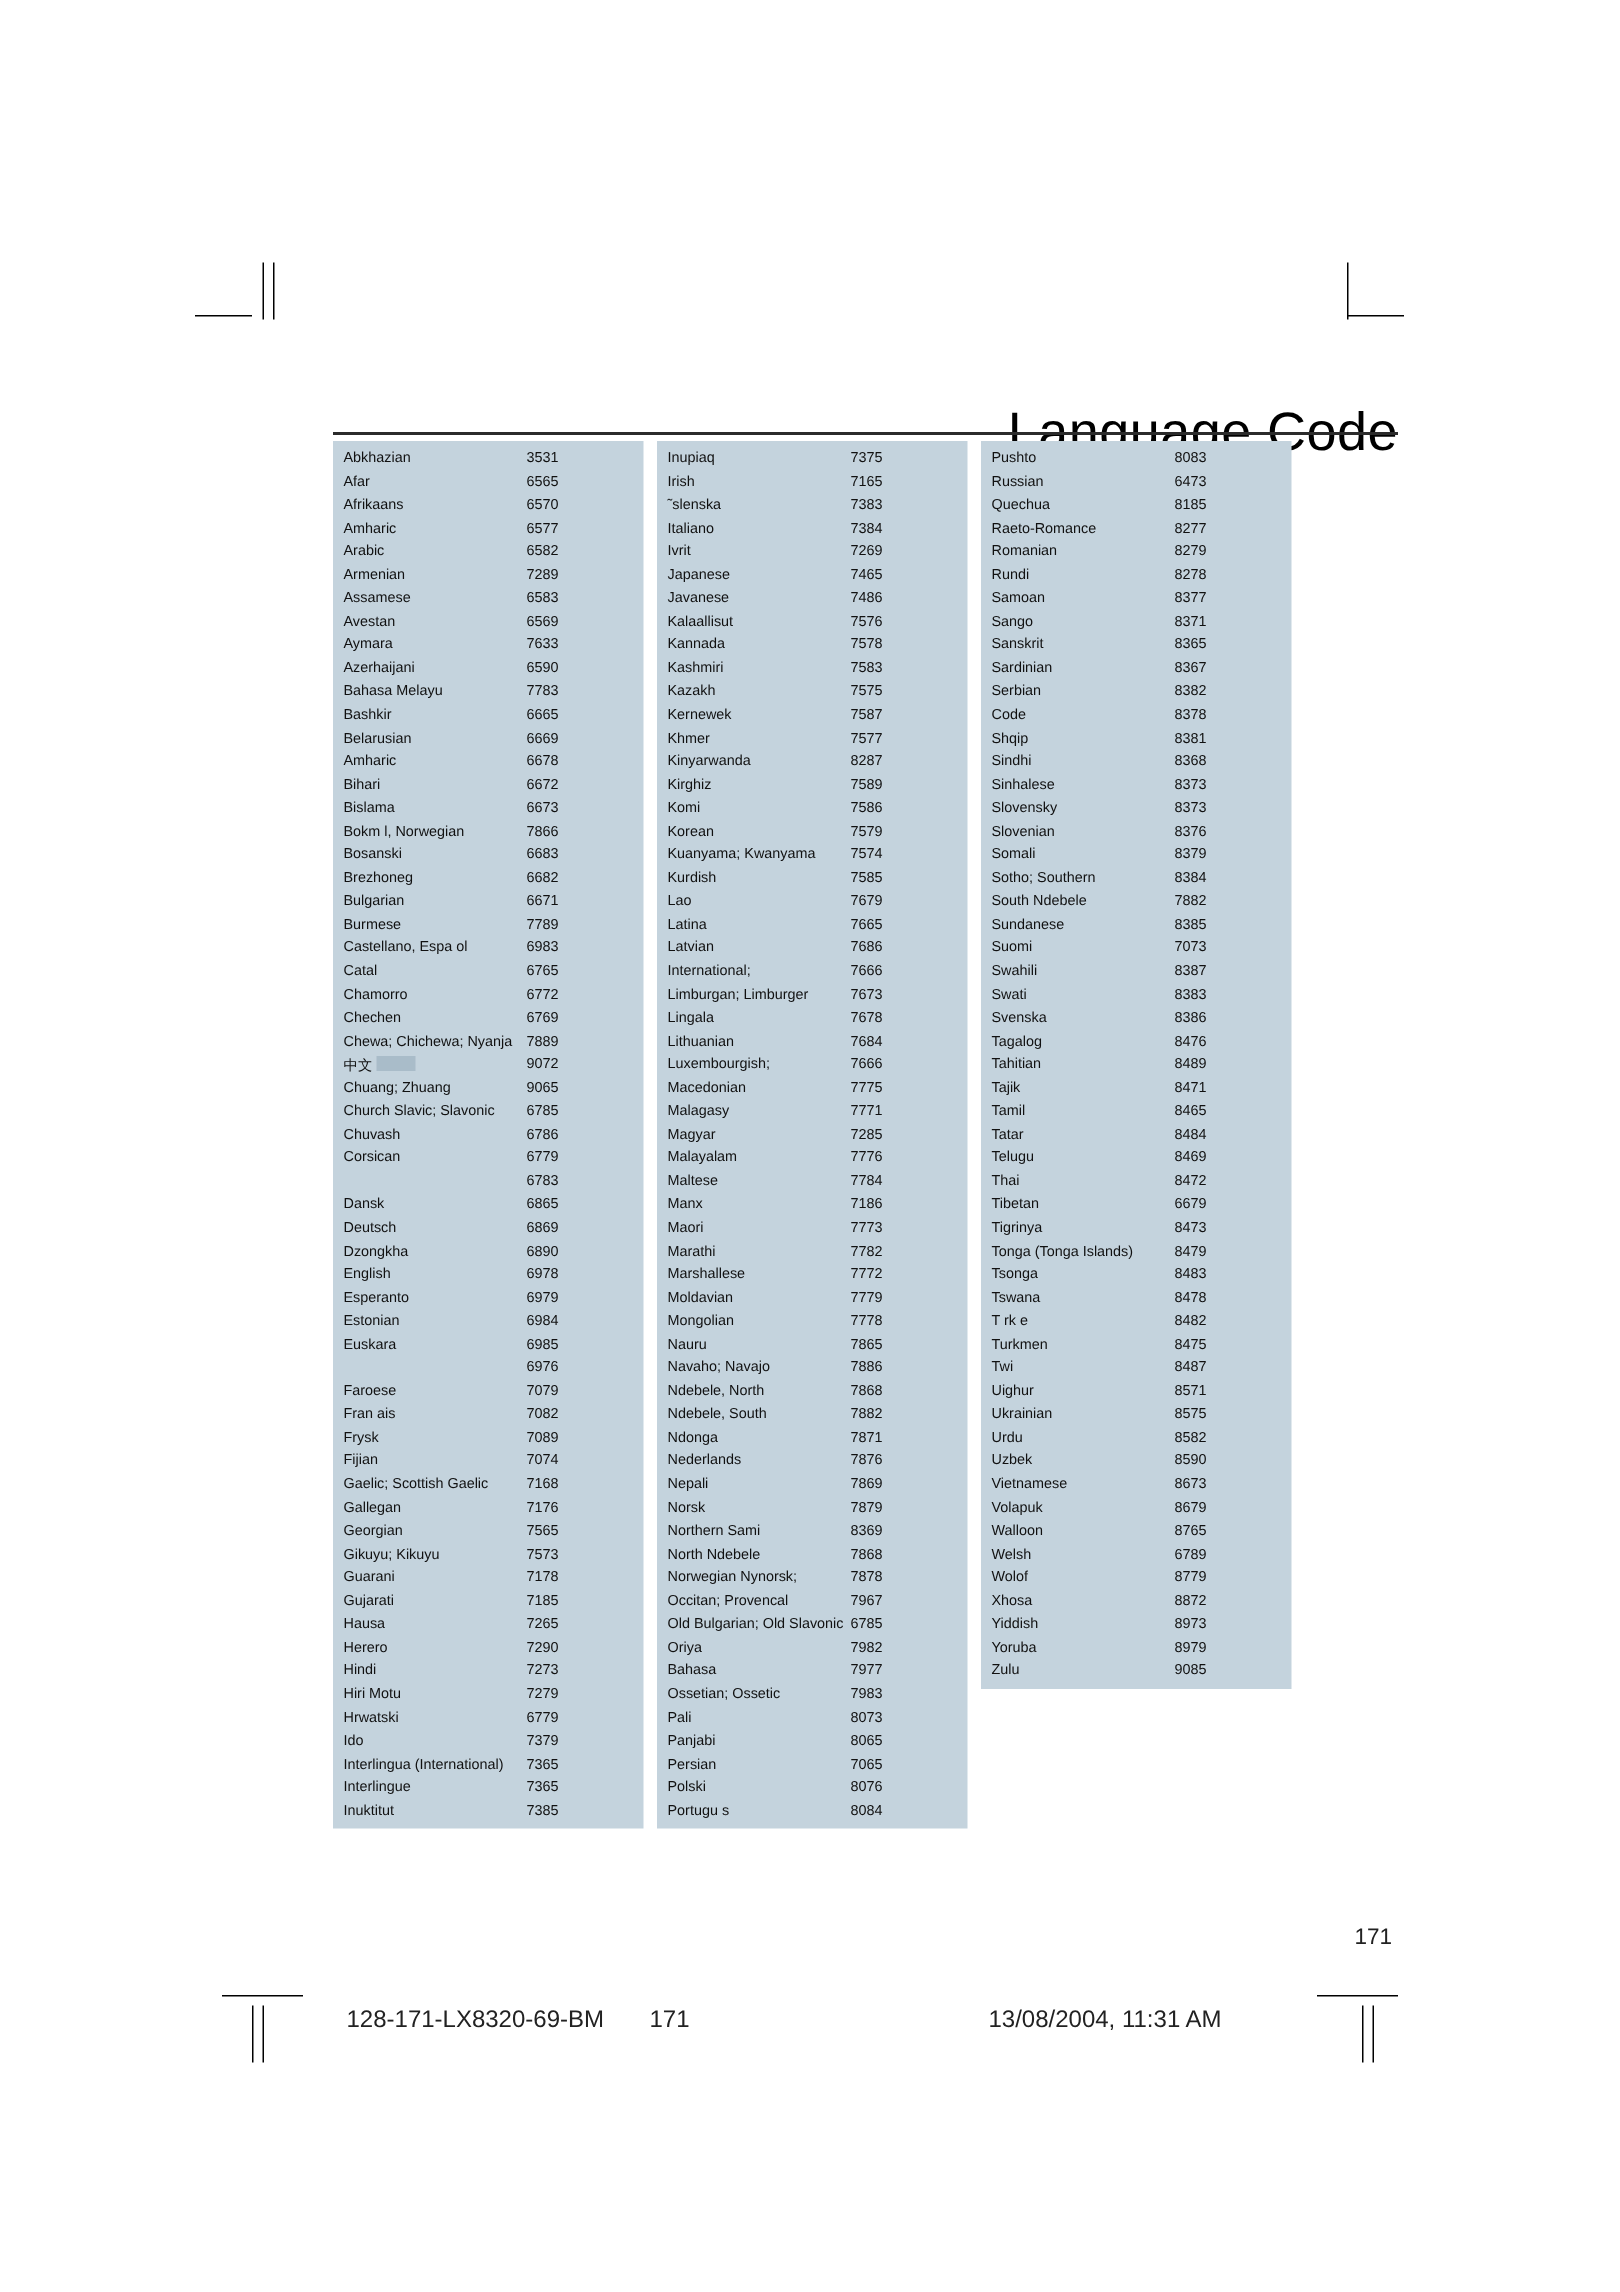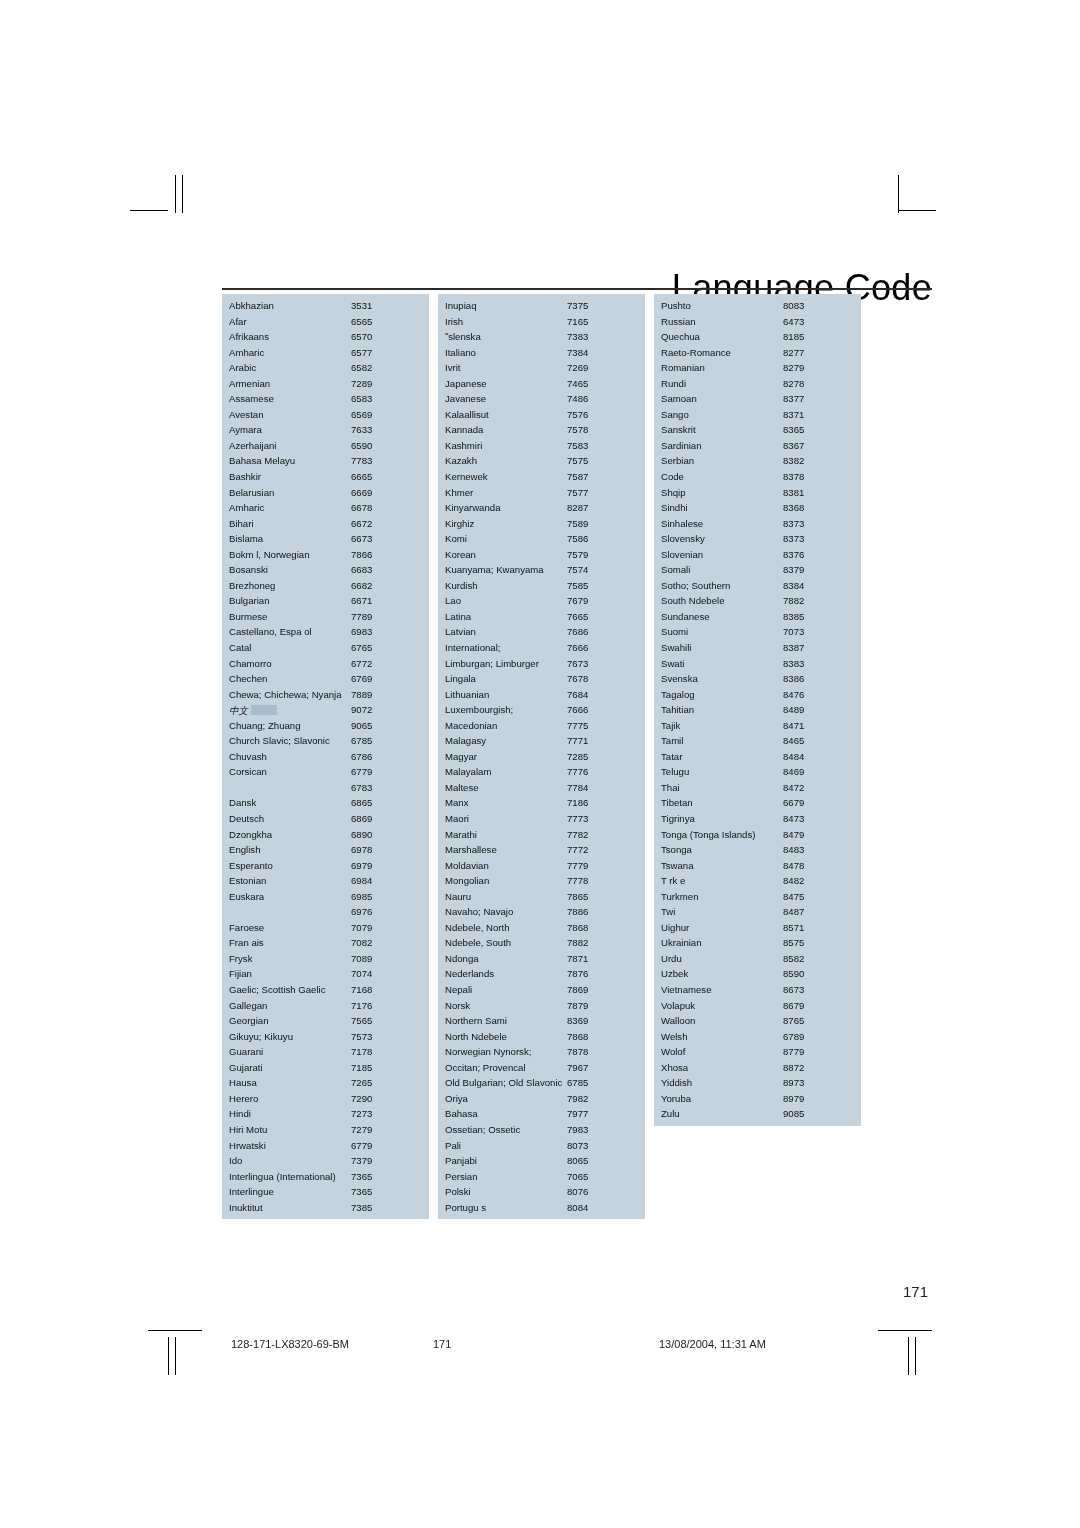--- a/index.html
+++ b/index.html
@@ -69,21 +69,21 @@
     width: 122px;
     overflow: visible;
     white-space: nowrap;
   }
   .row .code {
     width: 60px;
     white-space: nowrap;
   }
   .row.blank .name, .row.blank .code { visibility: visible; }
 
-  .cjk { font-family: "DejaVu Sans", sans-serif; font-style: italic; }
+  .cjk { font-family: "DejaVu Sans", sans-serif; }
   .swatch {
     display: inline-block;
     width: 26px;
     height: 10px;
     background: #a9bcc9;
     vertical-align: -1px;
   }
 
   .pagenum {
     position: absolute;
@@ -92,21 +92,21 @@
     font-size: 15px;
     color: #222;
   }
 
   .footer {
     position: absolute;
     left: 0;
     right: 0;
     top: 1338px;
     height: 16px;
-    font-size: 11px;
+    font-size: 16px;
     color: #222;
   }
   .footer .f-left { position: absolute; left: 231px; }
   .footer .f-mid { position: absolute; left: 433px; }
   .footer .f-right { position: absolute; left: 659px; }
 
   .footer-rule-left {
     position: absolute;
     left: 148px;
     top: 1330px;

